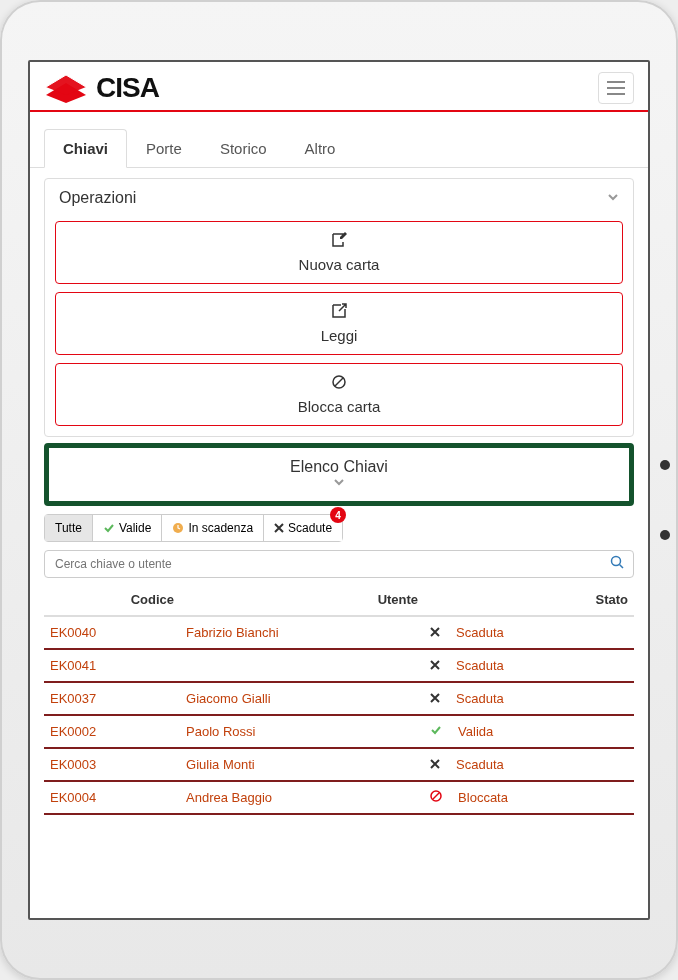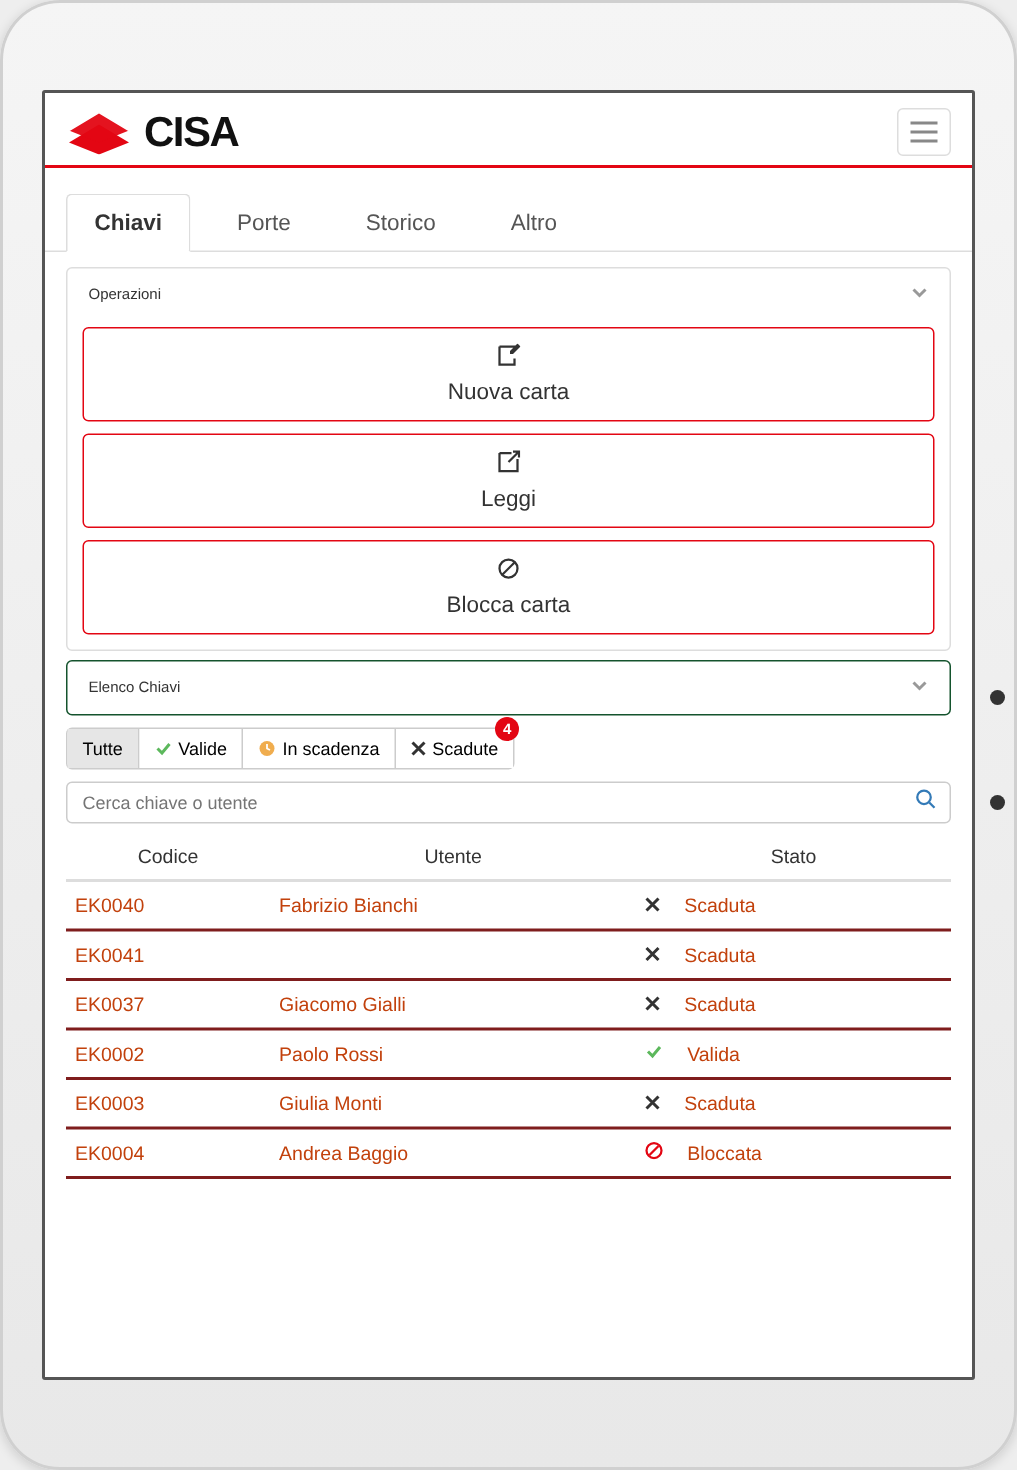--- a/index.html
+++ b/index.html
@@ -78,21 +78,21 @@
 }
 .hamburger span {
   width: 18px;
   height: 2px;
   background: #888;
 }
 .tabs {
   display: flex;
   padding: 16px 14px 0 14px;
   border-bottom: 1px solid #ddd;
-  gap: 12px;
+  gap: 0;
 }
 .tab {
   padding: 10px 18px;
   font-size: 15px;
   color: #555;
   cursor: pointer;
   border: 1px solid transparent;
   border-bottom: none;
   position: relative;
   top: 1px;
@@ -114,21 +114,21 @@
   border: 1px solid #ddd;
   border-radius: 4px;
   margin-bottom: 6px;
 }
 .accordion-header {
   padding: 10px 14px;
   display: flex;
   justify-content: space-between;
   align-items: center;
   cursor: pointer;
-  font-size: 10px;
+  font-size: 16px;
   color: #333;
 }
 .chevron {
   color: #999;
   font-size: 12px;
 }
 .accordion-body {
   padding: 4px 10px 10px 10px;
 }
 .action-btn {
@@ -204,24 +204,24 @@
   top: 50%;
   transform: translateY(-50%);
   color: #337ab7;
 }
 table {
   width: 100%;
   border-collapse: collapse;
   font-size: 13px;
 }
 th {
-  text-align: center;
+  text-align: right;
   padding: 8px 6px;
   border-bottom: 2px solid #ddd;
-  font-weight: normal;
+  font-weight: bold;
   color: #333;
 }
 td {
   padding: 8px 6px;
   border-bottom: 2px solid #7f1d1d;
   color: #c2410c;
 }
 .status-cell { display: flex; align-items: center; gap: 16px; }
 .green { color: #5cb85c; }
 .red { color: #e30613; }
@@ -296,21 +296,21 @@
                   <circle cx="8" cy="8" r="6" stroke="#333" stroke-width="1.5" fill="none"></circle>
                   <line x1="4" y1="12" x2="12" y2="4" stroke="#333" stroke-width="1.5"></line>
                 </svg>
               </span>
               <span>Blocca carta</span>
             </button>
           </div>
       </div>
 
       <div class="accordion" style="border:none;">
-        <div class="accordion-header" style="border:1px solid #14532d;border-radius:4px;margin-bottom:8px;">
+        <div class="accordion-header" style="border:5px solid #14532d;border-radius:4px;margin-bottom:8px;flex-direction:column;">
           <span>Elenco Chiavi</span>
           <span class="chevron">
             <svg width="12" height="12" viewBox="0 0 12 12">
                 <path d="M2 4 L6 8 L10 4" stroke="#999" stroke-width="2" fill="none"></path>
               </svg>
           </span>
         </div>
 
         <div class="filter-group" id="filters-container">
             <button class="filter-btn active">

